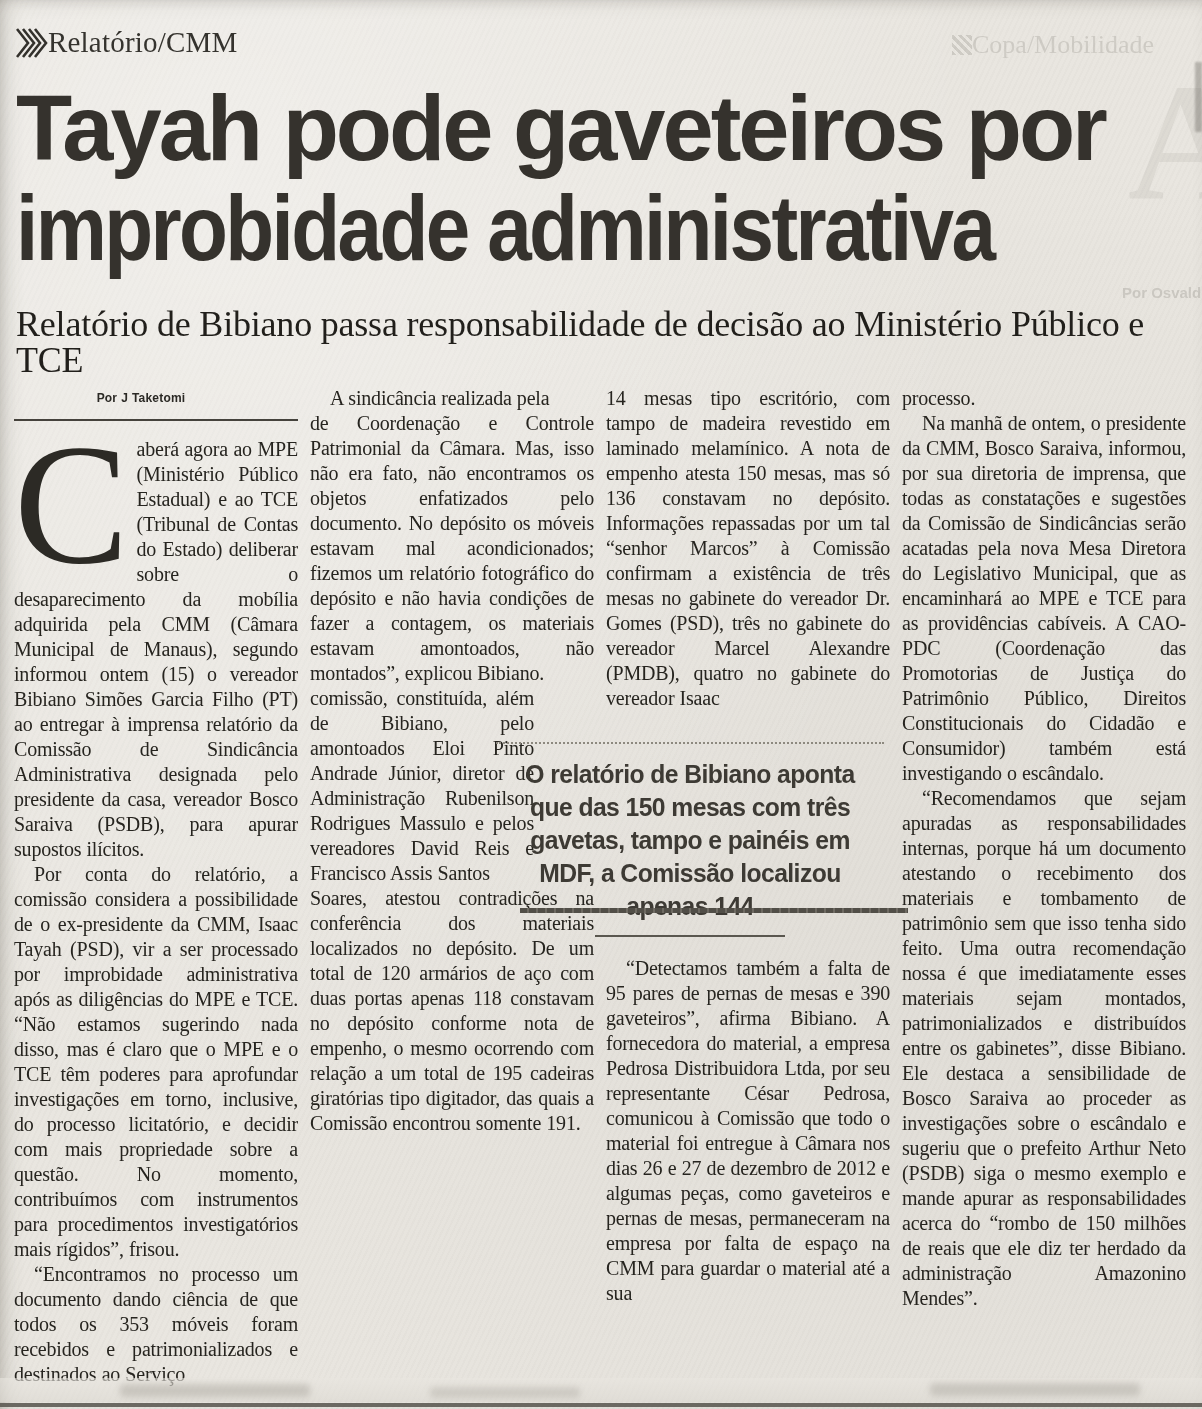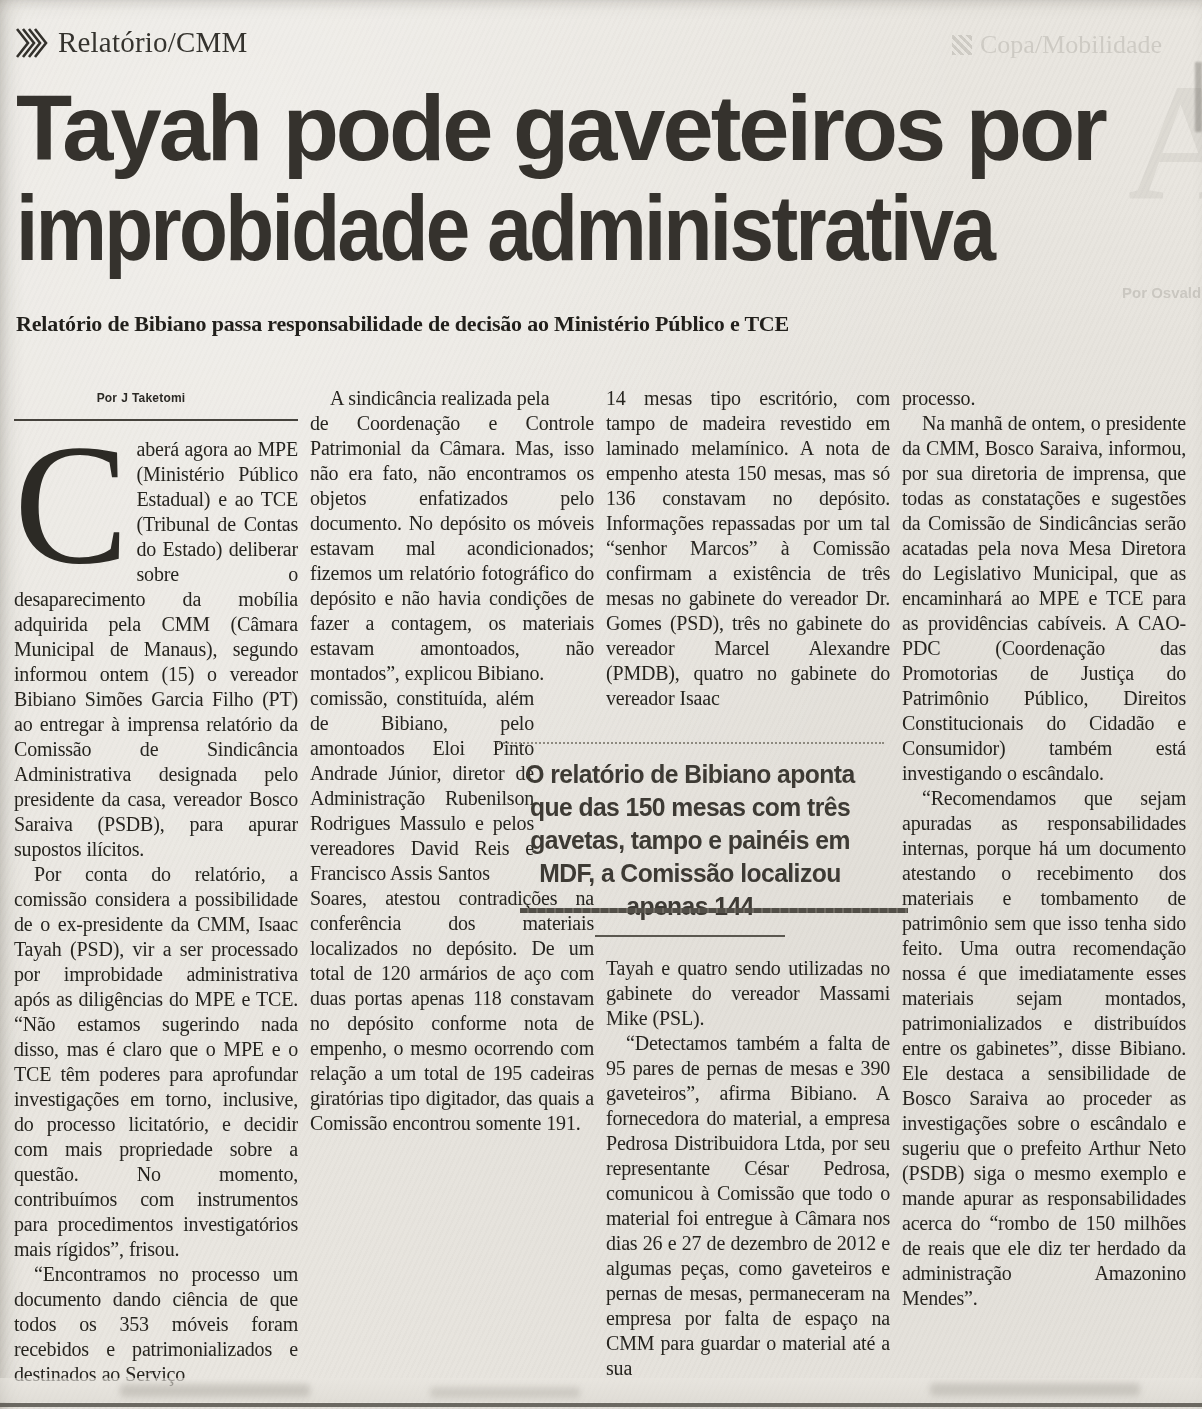--- a/index.html
+++ b/index.html
@@ -12,32 +12,32 @@
     background-image:
       radial-gradient(ellipse at 18% 12%, rgba(255,255,255,.35), rgba(255,255,255,0) 55%),
       radial-gradient(ellipse at 85% 70%, rgba(120,115,105,.08), rgba(0,0,0,0) 60%),
       repeating-linear-gradient(115deg, rgba(90,85,75,.022) 0 2px, rgba(0,0,0,0) 2px 5px);
     box-shadow: inset 14px 0 26px -18px rgba(60,55,45,.45), inset 0 10px 22px -16px rgba(60,55,45,.35);
     font-family:"Liberation Serif","DejaVu Serif",serif;
     color:#26241f;
   }
 
   
-  .kicker-row{position:absolute;left:16px;top:26px;display:flex;align-items:center;gap:10px;}
+  .kicker-row{position:absolute;left:16px;top:26px;display:flex;align-items:center;}
   .kicker-icon svg{display:block;}
   .kicker-label{font-size:29px;letter-spacing:.2px;color:#35332e;}
 
   
   .headline{position:absolute;left:16px;top:78px;margin:0;font-family:"Liberation Sans","DejaVu Sans",sans-serif;font-weight:bold;color:#35322d;}
   .hl{display:block;white-space:nowrap;font-size:92px;line-height:100px;letter-spacing:-3px;}
   .hl2{transform:scaleX(.87);transform-origin:left center;}
 
   
   .subheadline{position:absolute;left:16px;top:306px;width:1168px;margin:0;
-    font-weight:bold;font-size:22px;line-height:36px;color:#211f1b;letter-spacing:-.2px;}
+    font-weight:normal;font-size:36px;line-height:36px;color:#211f1b;letter-spacing:-.2px;}
 
   
   .col{position:absolute;top:386px;width:284px;height:1023px;overflow:hidden;
     font-size:20px;line-height:25px;text-align:justify;letter-spacing:-.2px;word-spacing:.4px;color:#26241f;}
   .col1{left:14px;}
   .col2{left:310px;}
   .col3{left:606px;}
   .col4{left:902px;}
   .body-p{margin:0;}
   .indent{text-indent:20px;}
@@ -58,21 +58,21 @@
     border-top:2px dotted #8d897f;padding-top:14px;}
   .pq-text{margin:0;font-family:"Liberation Sans","DejaVu Sans",sans-serif;font-weight:bold;
     font-size:26px;line-height:33px;letter-spacing:-.6px;text-align:center;color:#3d3a34;
     transform:scaleX(.95);transform-origin:center;}
   .pq-shortrule{width:190px;height:2px;background:#5a574f;margin:12px auto 0;}
   .pq-bottombar{position:absolute;left:520px;top:908px;width:388px;height:5px;
     background:repeating-linear-gradient(90deg,#514e47 0 7px,#6e6a62 7px 9px);}
 
   
   .ghost{position:absolute;color:#6a675f;filter:blur(.6px);pointer-events:none;}
-  .ghost-kicker{left:952px;top:30px;font-size:26px;opacity:.20;display:flex;gap:8px;align-items:center;}
+  .ghost-kicker{left:952px;top:30px;font-size:26px;opacity:.20;display:flex;align-items:center;}
   .ghost-kicker .gk-box{width:20px;height:20px;background:repeating-linear-gradient(45deg,#6a675f 0 3px,transparent 3px 6px);}
   .ghost-byline{left:1122px;top:284px;font-family:"Liberation Sans","DejaVu Sans",sans-serif;
     font-weight:bold;font-size:15px;opacity:.22;white-space:nowrap;}
   .ghost-dropcap{left:1128px;top:62px;font-size:168px;line-height:160px;opacity:.09;font-weight:bold;}
   .smudge{position:absolute;background:#97938a;filter:blur(3px);border-radius:4px;}
   .edge-mark{position:absolute;right:0;top:62px;width:7px;height:70px;background:#5e5b54;opacity:.35;filter:blur(1px);}
 
   
   .bottom-strip{position:absolute;left:0;top:1378px;width:1202px;height:24px;
     background:linear-gradient(#e9e6e0, #dcd9d2);opacity:.6;}
@@ -117,21 +117,20 @@
   <section class="col col2">
     <p class="body-p indent">A sindicância realizada pela</p>
     <p class="body-p">de Coordenação e Controle Patrimonial da Câmara. Mas, isso não era fato, não encontramos os objetos enfatizados pelo documento. No depósito os móveis estavam mal acondicionados; fizemos um relatório fotográfico do depósito e não havia condições de fazer a contagem, os materiais estavam amontoados, não montados”, explicou Bibiano.</p>
     <div class="body-p narrow">comissão, constituída, além de Bibiano, pelo amontoados Eloi Pinto Andrade Júnior, diretor de Administração Rubenilson Rodrigues Massulo e pelos vereadores David Reis e Francisco Assis Santos</div>
     <p class="body-p">Soares, atestou contradições na conferência dos materiais localizados no depósito. De um total de 120 armários de aço com duas portas apenas 118 constavam no depósito conforme nota de empenho, o mesmo ocorrendo com relação a um total de 195 cadeiras giratórias tipo digitador, das quais a Comissão encontrou somente 191.</p>
   </section>
 
   <section class="col col3">
     <p class="body-p">14 mesas tipo escritório, com tampo de madeira revestido em laminado melamínico. A nota de empenho atesta 150 mesas, mas só 136 constavam no depósito. Informações repassadas por um tal “senhor Marcos” à Comissão confirmam a existência de três mesas no gabinete do vereador Dr. Gomes (PSD), três no gabinete do vereador Marcel Alexandre (PMDB), quatro no gabinete do vereador Isaac</p>
     <div class="quote-gap"></div>
-    <p class="body-p">Tayah e quatro sendo utilizadas no gabinete do vereador Massami Mike (PSL).</p>
     <p class="body-p indent">“Detectamos também a falta de 95 pares de pernas de mesas e 390 gaveteiros”, afirma Bibiano. A fornecedora do material, a empresa Pedrosa Distribuidora Ltda, por seu representante César Pedrosa, comunicou à Comissão que todo o material foi entregue à Câmara nos dias 26 e 27 de dezembro de 2012 e algumas peças, como gaveteiros e pernas de mesas, permaneceram na empresa por falta de espaço na CMM para guardar o material até a sua</p>
   </section>
 
   <section class="col col4">
     <p class="body-p">processo.</p>
     <p class="body-p indent">Na manhã de ontem, o presidente da CMM, Bosco Saraiva, informou, por sua diretoria de imprensa, que todas as constatações e sugestões da Comissão de Sindicâncias serão acatadas pela nova Mesa Diretora do Legislativo Municipal, que as encaminhará ao MPE e TCE para as providências cabíveis. A CAO-PDC (Coordenação das Promotorias de Justiça do Patrimônio Público, Direitos Constitucionais do Cidadão e Consumidor) também está investigando o escândalo.</p>
     <p class="body-p indent">“Recomendamos que sejam apuradas as responsabilidades internas, porque há um documento atestando o recebimento dos materiais e tombamento de patrimônio sem que isso tenha sido feito. Uma outra recomendação nossa é que imediatamente esses materiais sejam montados, patrimonializados e distribuídos entre os gabinetes”, disse Bibiano. Ele destaca a sensibilidade de Bosco Saraiva ao proceder as investigações sobre o escândalo e sugeriu que o prefeito Arthur Neto (PSDB) siga o mesmo exemplo e mande apurar as responsabilidades acerca do “rombo de 150 milhões de reais que ele diz ter herdado da administração Amazonino Mendes”.</p>
   </section>
 
   <aside class="pullquote">

